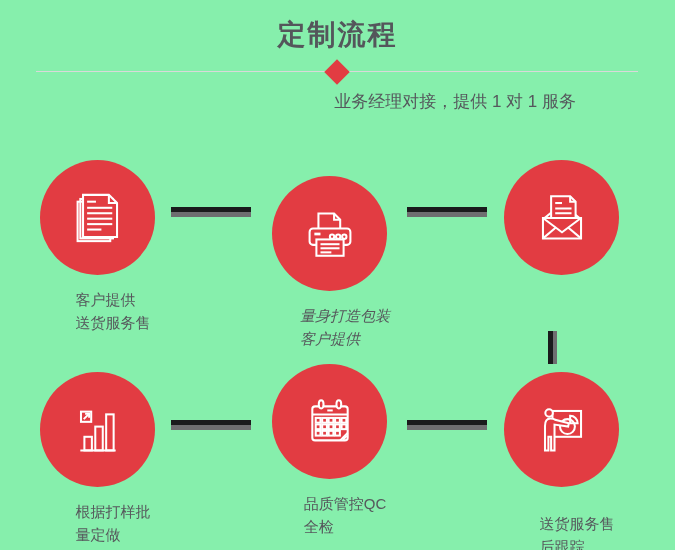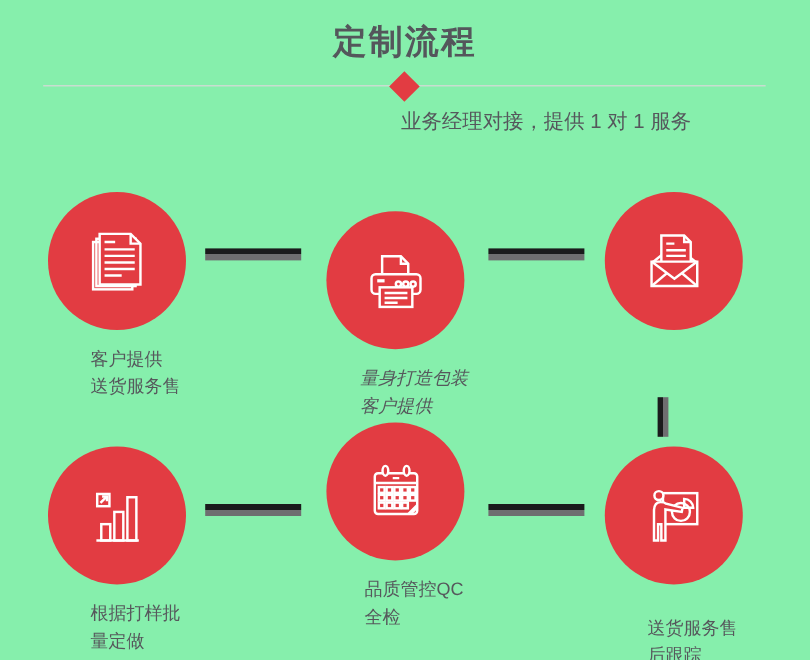--- a/index.html
+++ b/index.html
@@ -134,21 +134,21 @@
           <path d="M31,26 H37 V32"></path>
         </g>
       </svg>
     </div>
     <div class="step-label" style="top:128px;">
       <span class="lines"><span>根据打样批</span><br>
       <span>量定做</span></span>
     </div>
   </div>
 
-  <div class="step-cell" style="left:272px;top:352px;">
+  <div class="step-cell" style="left:272px;top:364px;">
     <div class="step-circle">
       <svg class="icon" viewBox="0 0 100 100" width="68" height="68">
         <g stroke="#ffffff" stroke-width="3" fill="none">
           <rect x="24" y="27" width="52" height="50" rx="4" fill="#e23c42"></rect>
           <path d="M24,39 H76"></path>
           <ellipse cx="37" cy="24" rx="3.5" ry="6" fill="#e23c42"></ellipse>
           <ellipse cx="63" cy="24" rx="3.5" ry="6" fill="#e23c42"></ellipse>
           <path d="M46,33 H54"></path>
           <rect x="29" y="44" width="7" height="7"></rect>
             <rect x="38.5" y="44" width="7" height="7"></rect>

